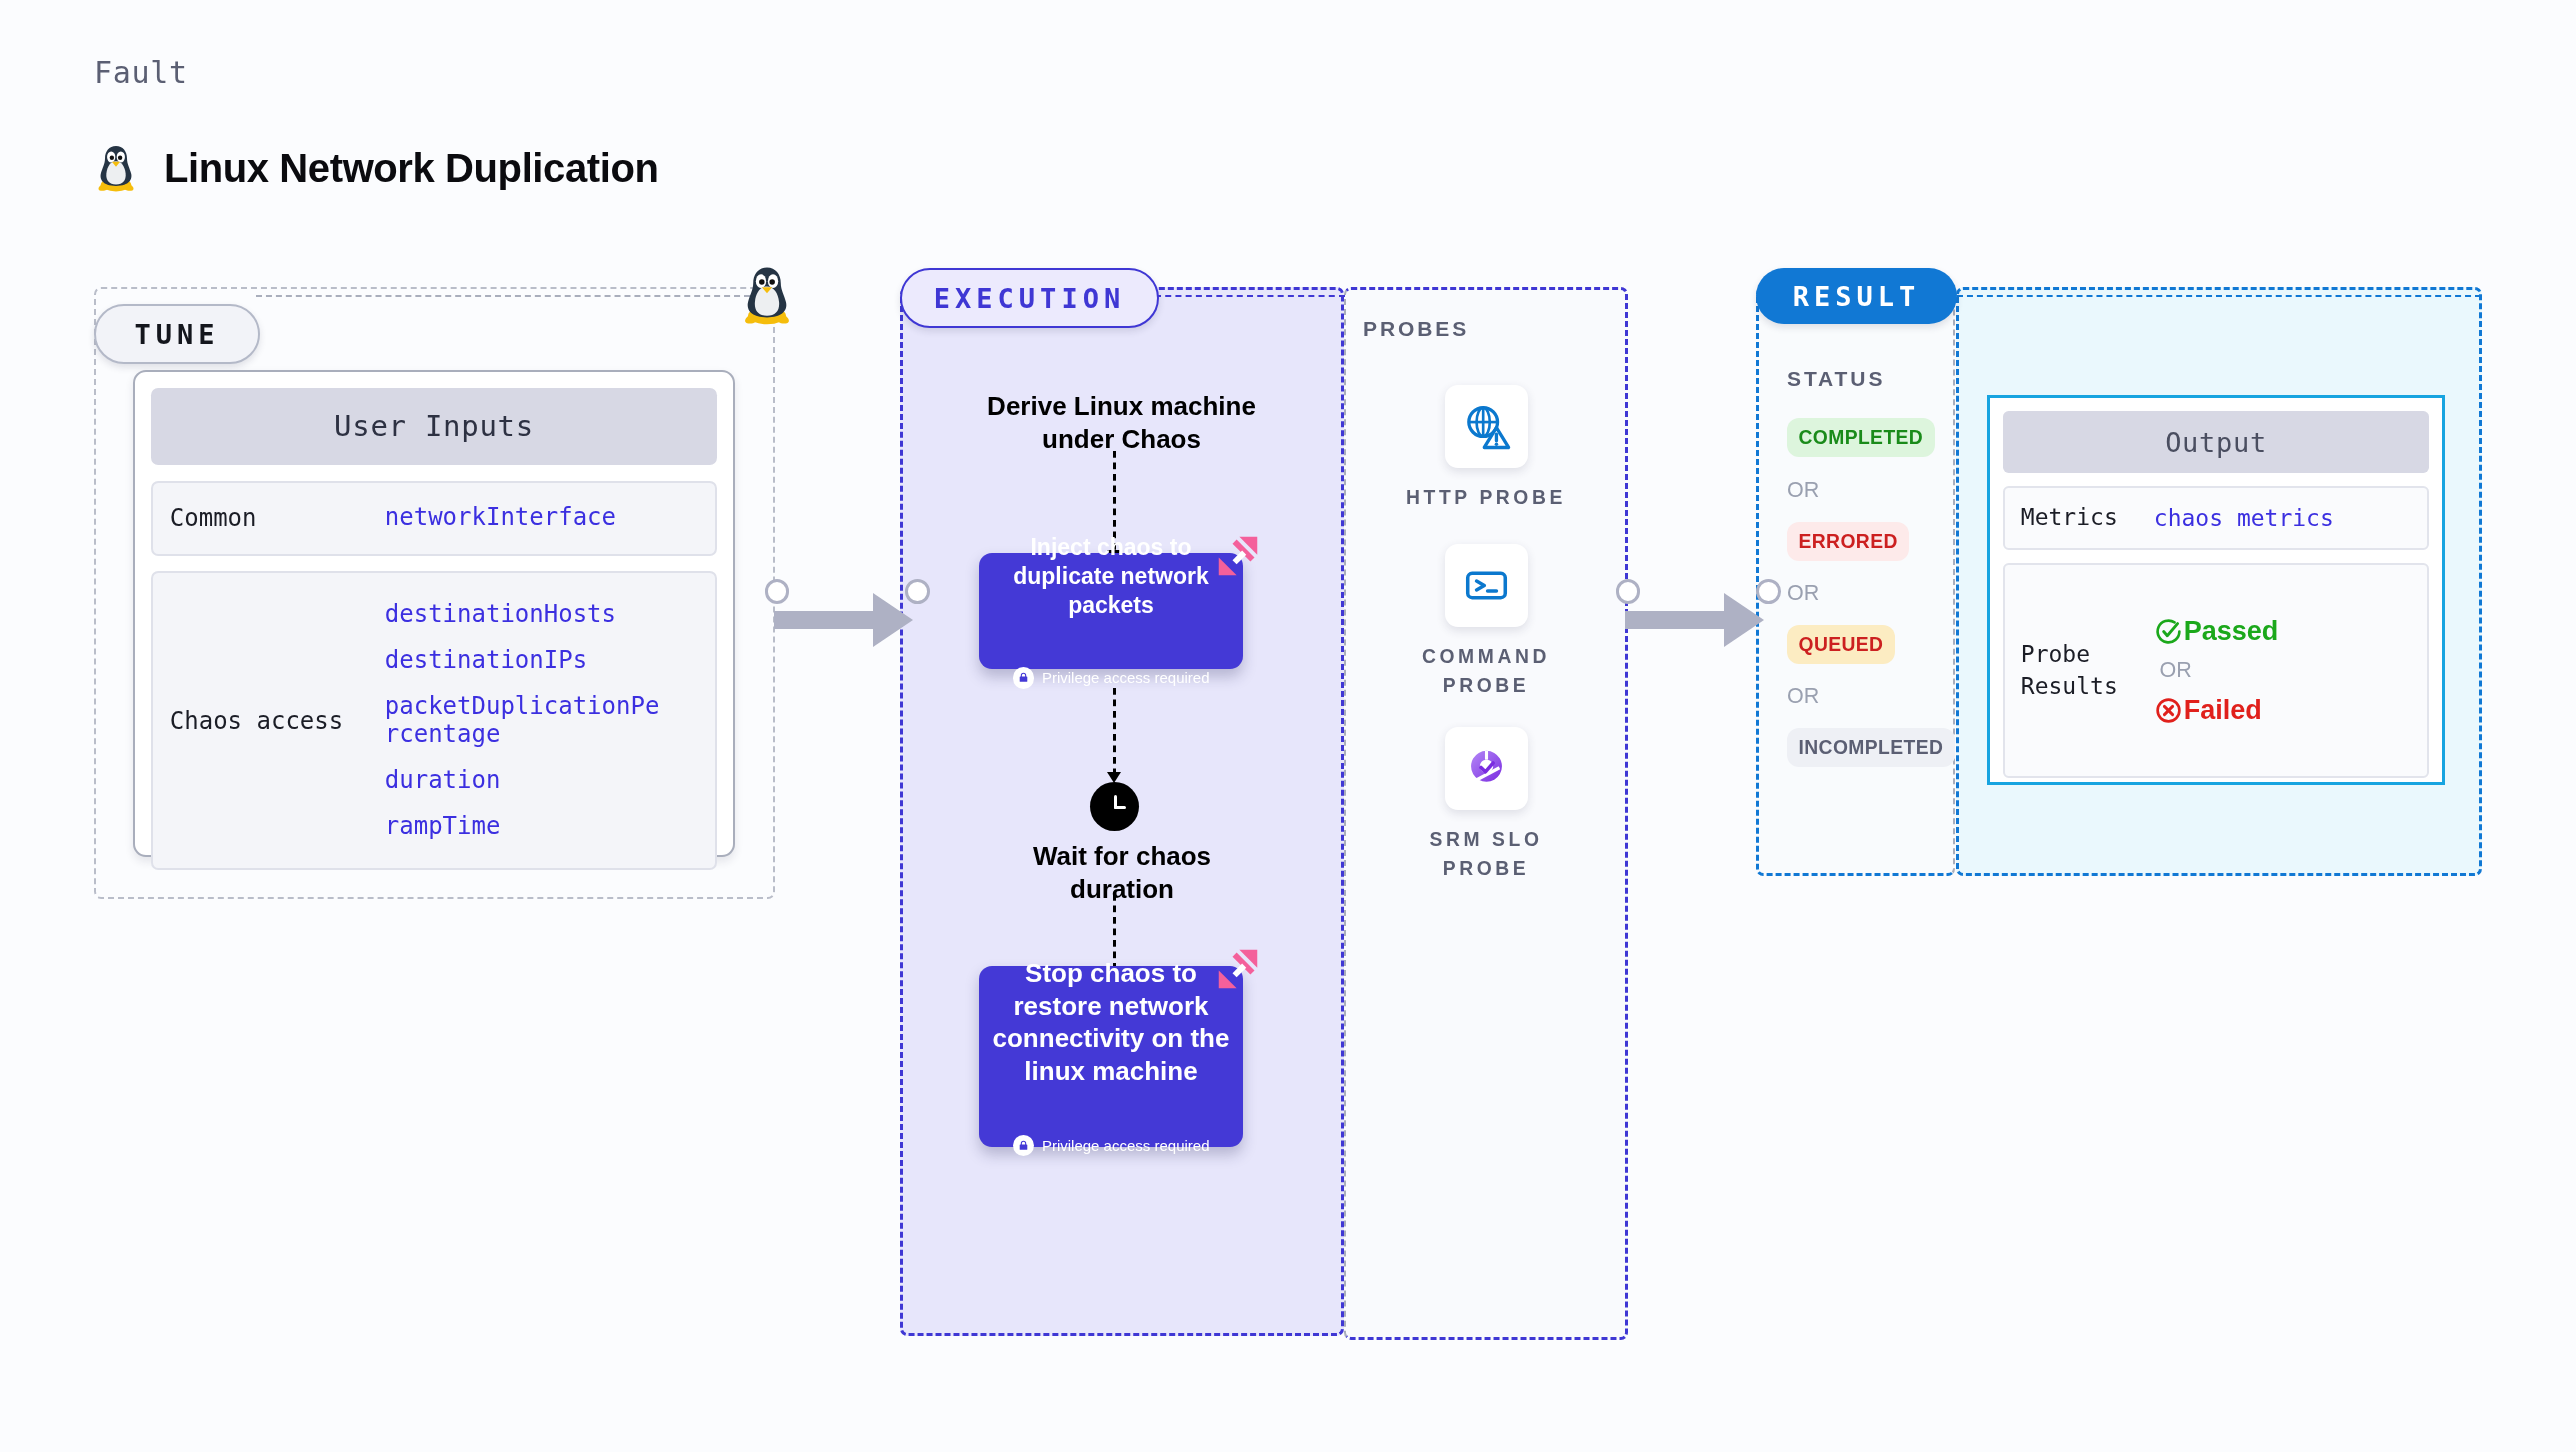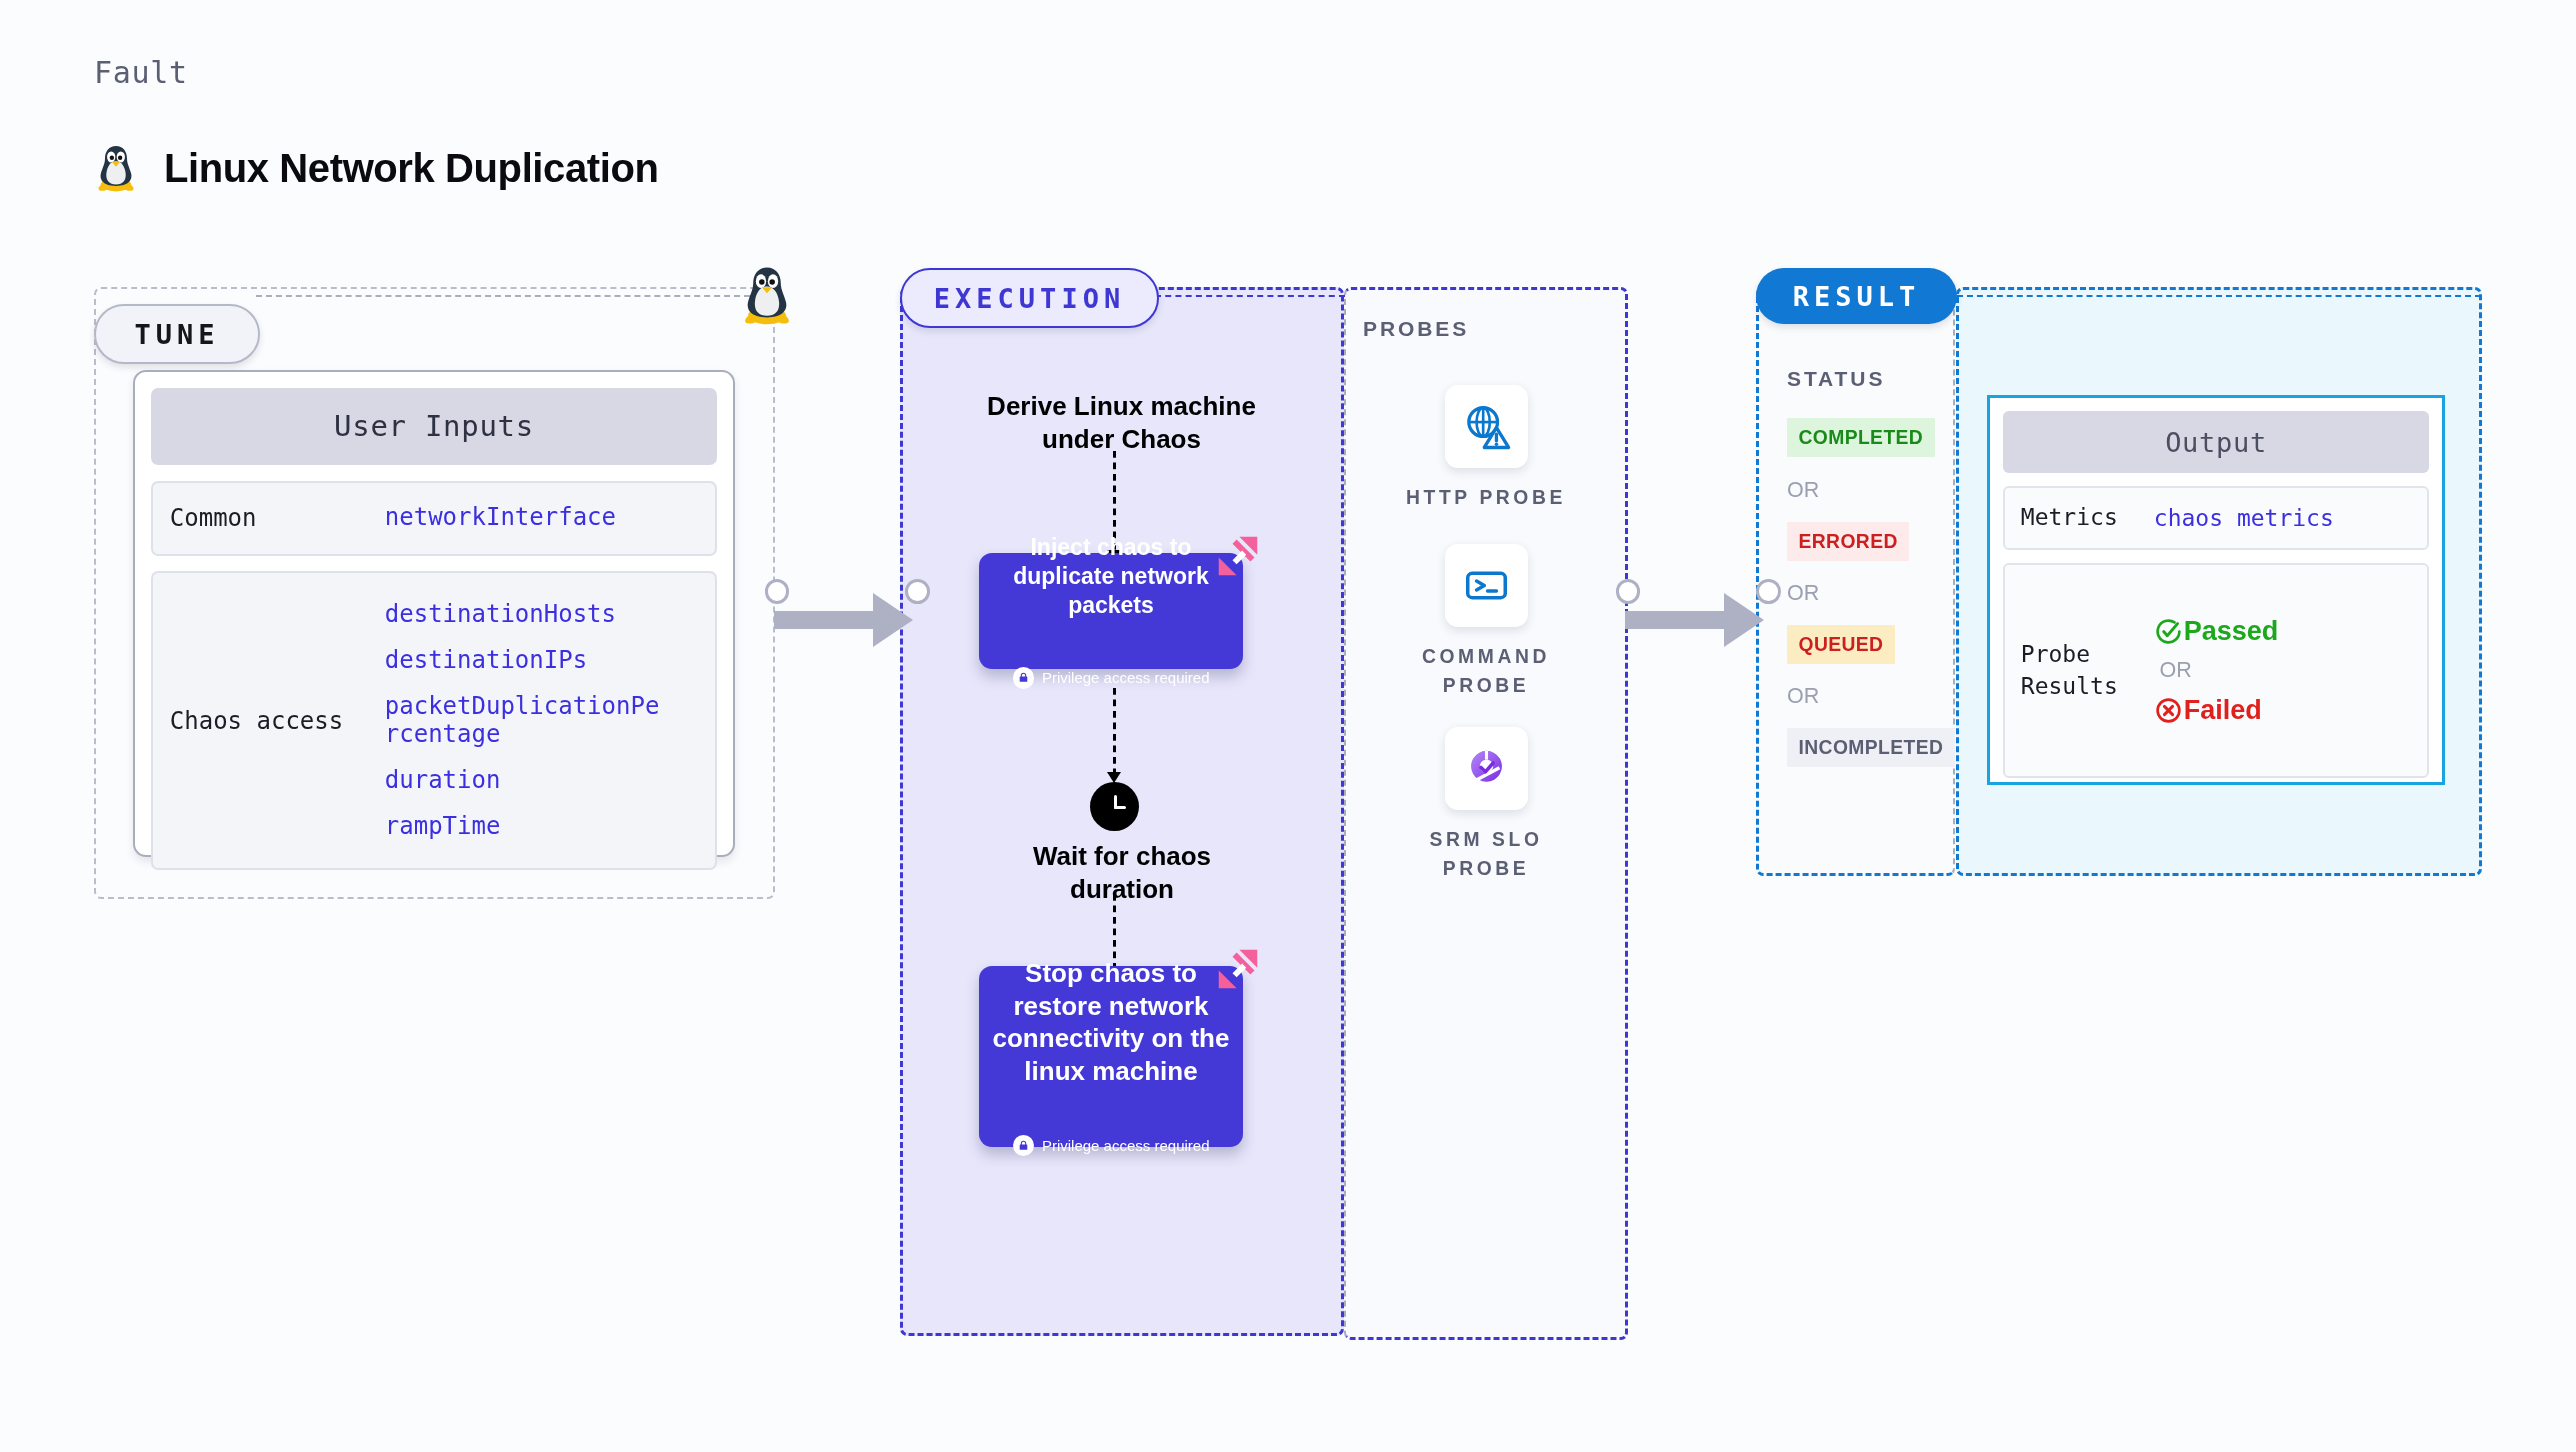--- a/index.html
+++ b/index.html
@@ -161,21 +161,21 @@
   #probe-command{left:1400px;top:544px;}
   #probe-srm{left:1400px;top:727px;}
 
   
   #status-title{
     position:absolute;left:1787px;top:367px;
     font-size:21px;font-weight:bold;color:#5b5f73;letter-spacing:2.9px;
   }
   .status-chip{
     position:absolute;display:flex;align-items:center;justify-content:center;
-    border-radius:1px;font-weight:bold;font-size:19.3px;letter-spacing:0.4px;
+    border-radius:12px;font-weight:bold;font-size:19.3px;letter-spacing:0.4px;
     padding:0 11.5px;height:39px;box-sizing:border-box;
   }
   .or-text{position:absolute;font-size:21.5px;color:#9aa0b0;}
   #chip-completed{left:1787px;top:418px;background:#ddf5dd;color:#1a8b1a;}
   #or-1{left:1787px;top:478px;}
   #chip-errored{left:1787px;top:522px;background:#fdeaea;color:#cc2020;}
   #or-2{left:1787px;top:581px;}
   #chip-queued{left:1787px;top:625px;background:#fcecc2;color:#cc2020;}
   #or-3{left:1787px;top:684px;}
   #chip-incompleted{left:1787px;top:728px;background:#eef0f5;color:#5b5f73;}

